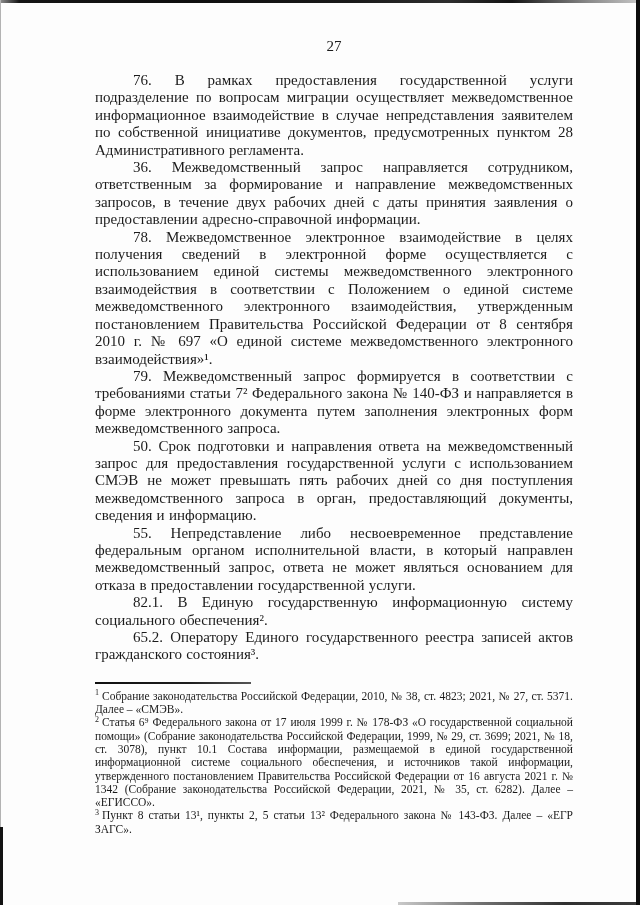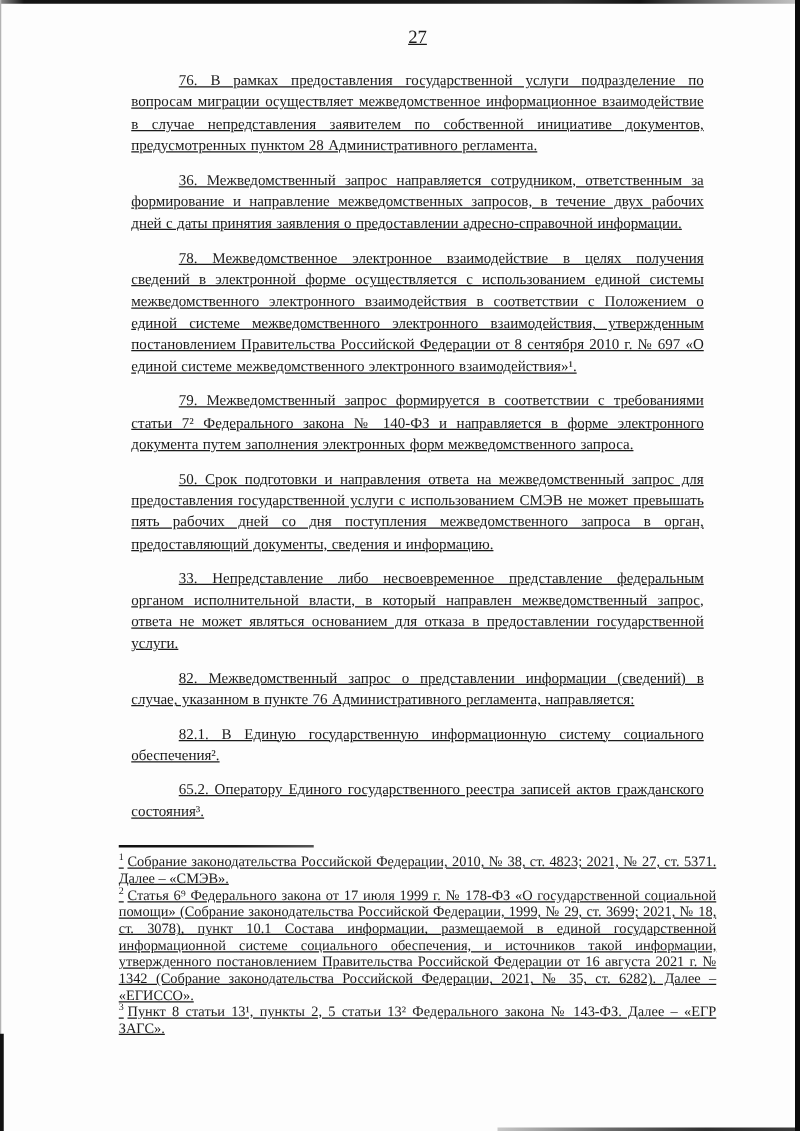--- a/index.html
+++ b/index.html
@@ -31,30 +31,30 @@
   .edge-left-dark {
     position: absolute; left: 0; bottom: 0; width: 3px; height: 78px;
     background: #121212;
   }
   .edge-bottom {
     position: absolute; bottom: 0; left: 398px; right: 4px; height: 3px;
     background: linear-gradient(90deg,#c9c9c9,#707070 35%,#303030 70%,#3a3a3a 100%);
   }
   
   .content {
-    position: absolute; left: 95px; top: 22px; width: 478px; text-decoration: underline;
+    position: absolute; left: 95px; top: 38px; width: 478px;
   }
   .page-number {
     text-align: center;
     font-size: 15px;
     margin: 0 0 17px 0;
   }
   .para {
-    margin: 10px;
-    font-size: 12px;
+    margin: 0;
+    font-size: 15px;
     line-height: 17.4px;
     text-align: justify;
     text-indent: 38px;
     word-spacing: 0.5px;
   }
   .footnotes { margin-top: 18px; }
   .fn-sep {
     width: 156px; height: 2px;
     background: linear-gradient(90deg,#101010,#1d1d1d 60%,#555 100%);
     margin: 0 0 6px 0;
@@ -85,22 +85,21 @@
   <div class="content">
 
     <div class="page-number">27</div>
 
     <div>
       <p class="para">76. В рамках предоставления государственной услуги подразделение по вопросам миграции осуществляет межведомственное информационное взаимодействие в случае непредставления заявителем по собственной инициативе документов, предусмотренных пунктом 28 Административного регламента.</p>
       <p class="para">36. Межведомственный запрос направляется сотрудником, ответственным за формирование и направление межведомственных запросов, в течение двух рабочих дней с даты принятия заявления о предоставлении адресно-справочной информации.</p>
       <p class="para">78. Межведомственное электронное взаимодействие в целях получения сведений в электронной форме осуществляется с использованием единой системы межведомственного электронного взаимодействия в соответствии с Положением о единой системе межведомственного электронного взаимодействия, утвержденным постановлением Правительства Российской Федерации от 8 сентября 2010 г. № 697 «О единой системе межведомственного электронного взаимодействия»¹.</p>
       <p class="para">79. Межведомственный запрос формируется в соответствии с требованиями статьи 7² Федерального закона № 140-ФЗ и направляется в форме электронного документа путем заполнения электронных форм межведомственного запроса.</p>
       <p class="para">50. Срок подготовки и направления ответа на межведомственный запрос для предоставления государственной услуги с использованием СМЭВ не может превышать пять рабочих дней со дня поступления межведомственного запроса в орган, предоставляющий документы, сведения и информацию.</p>
-      <p class="para">33. Непредставление либо несвоевременное представление федеральным органом исполнительной власти, в который направлен межведомственный запрос, ответа не может являться основанием для отказа в предоставлении государственной услуги.</p>
-      <p class="para">82. Межведомственный запрос о представлении информации (сведений) в случае, указанном в пункте 76 Административного регламента, направляется:</p>
+      <p class="para">55. Непредставление либо несвоевременное представление федеральным органом исполнительной власти, в который направлен межведомственный запрос, ответа не может являться основанием для отказа в предоставлении государственной услуги.</p>
       <p class="para">82.1. В Единую государственную информационную систему социального обеспечения².</p>
       <p class="para">65.2. Оператору Единого государственного реестра записей актов гражданского состояния³.</p>
     </div>
 
     <div class="footnotes">
       <div class="fn-sep"></div>
       <p class="fn"><sup>1</sup><span>Собрание законодательства Российской Федерации, 2010, № 38, ст. 4823; 2021, № 27, ст. 5371. Далее – «СМЭВ».</span></p>
       <p class="fn"><sup>2</sup><span>Статья 6⁹ Федерального закона от 17 июля 1999 г. № 178-ФЗ «О государственной социальной помощи» (Собрание законодательства Российской Федерации, 1999, № 29, ст. 3699; 2021, № 18, ст. 3078), пункт 10.1 Состава информации, размещаемой в единой государственной информационной системе социального обеспечения, и источников такой информации, утвержденного постановлением Правительства Российской Федерации от 16 августа 2021 г. № 1342 (Собрание законодательства Российской Федерации, 2021, № 35, ст. 6282). Далее – «ЕГИССО».</span></p>
       <p class="fn"><sup>3</sup><span>Пункт 8 статьи 13¹, пункты 2, 5 статьи 13² Федерального закона № 143-ФЗ. Далее – «ЕГР ЗАГС».</span></p>
     </div>

